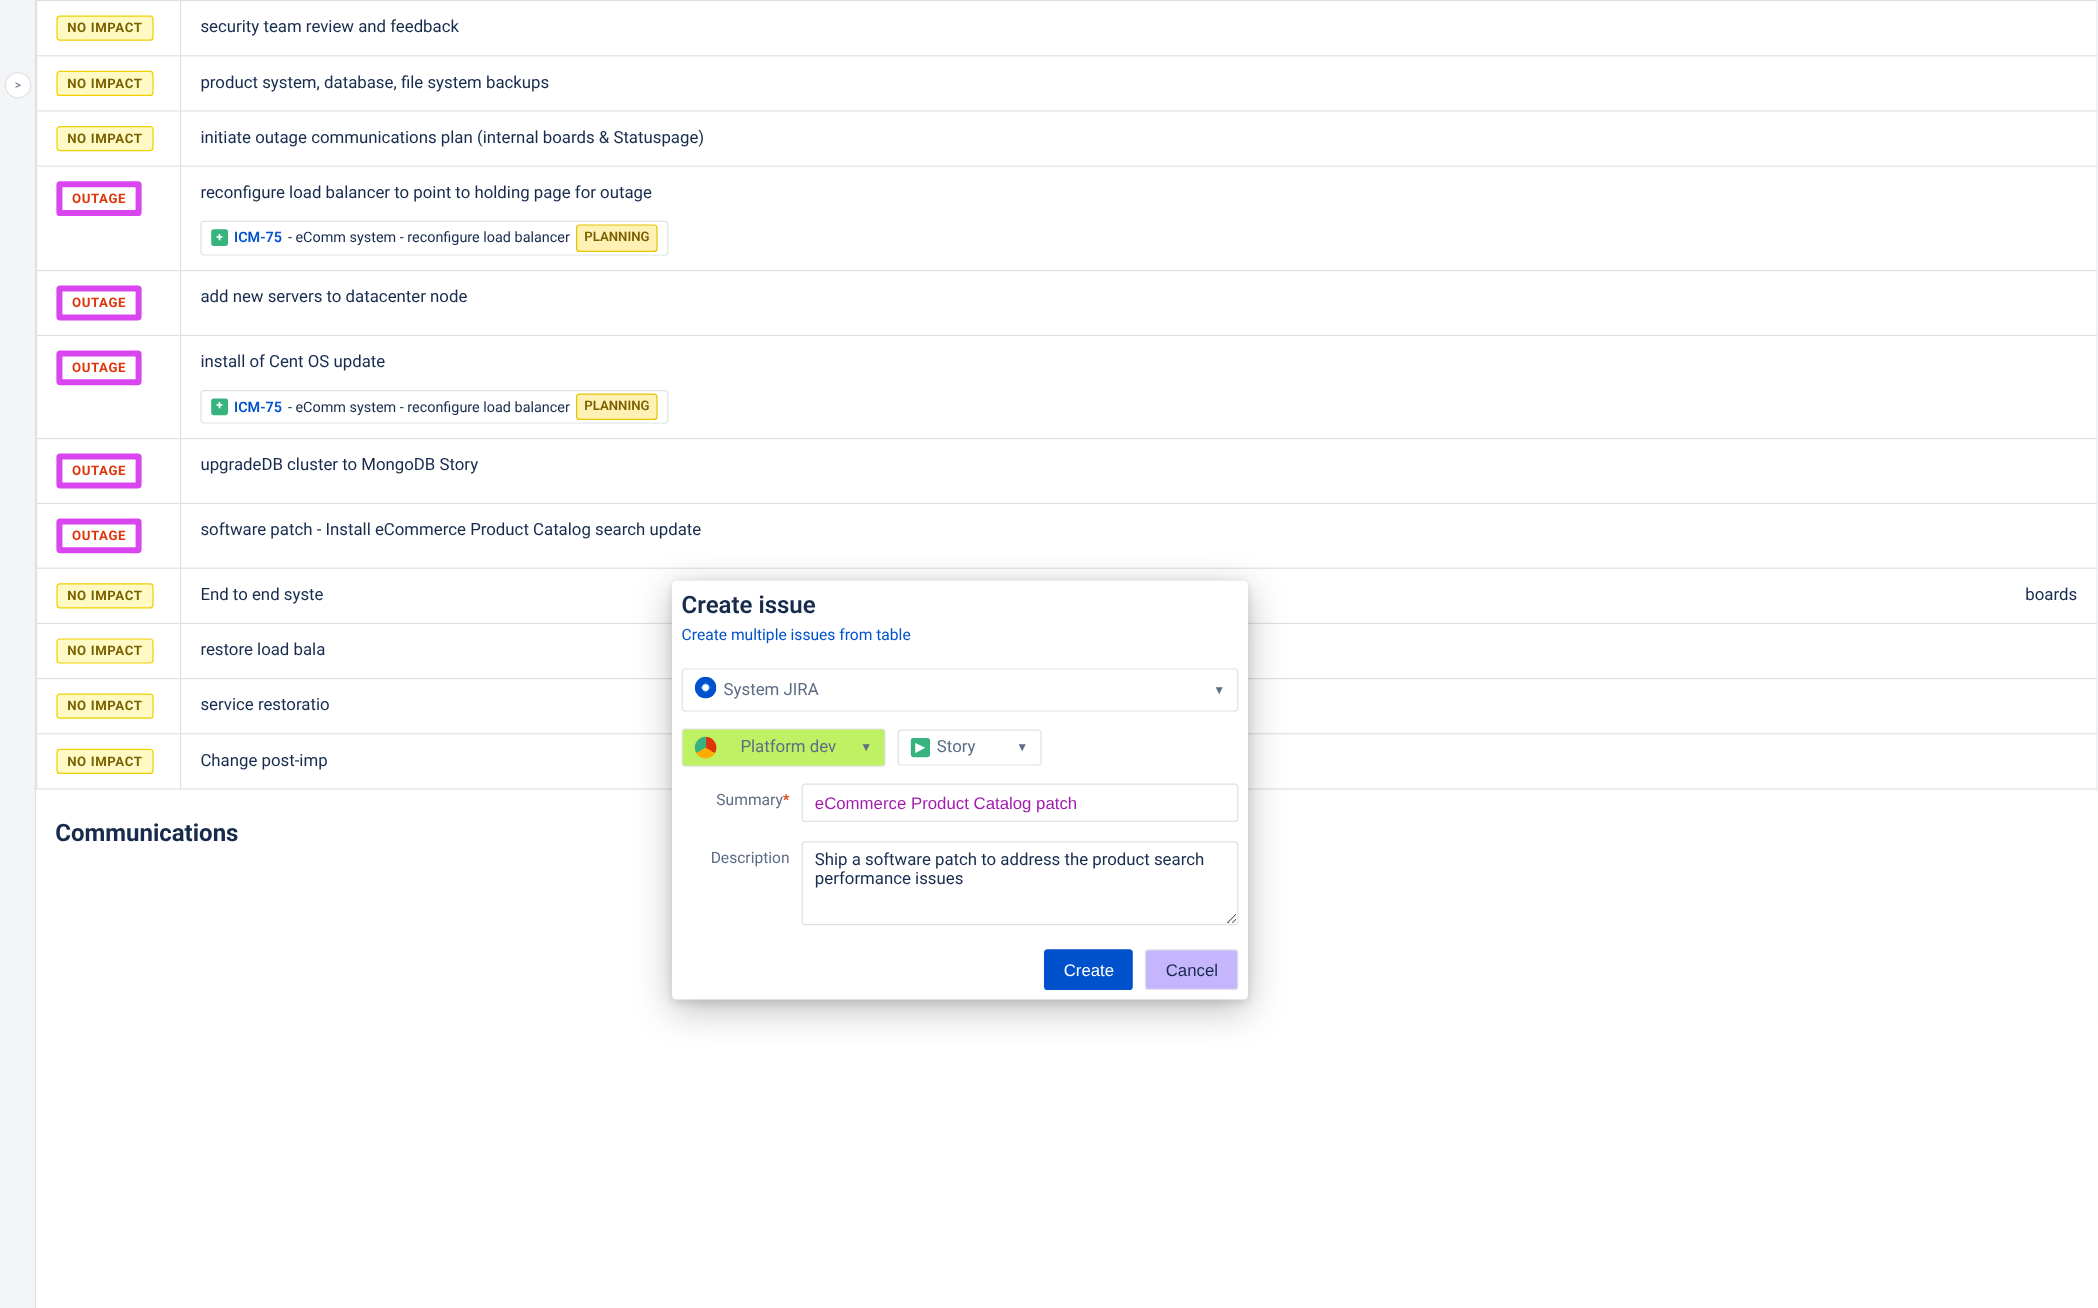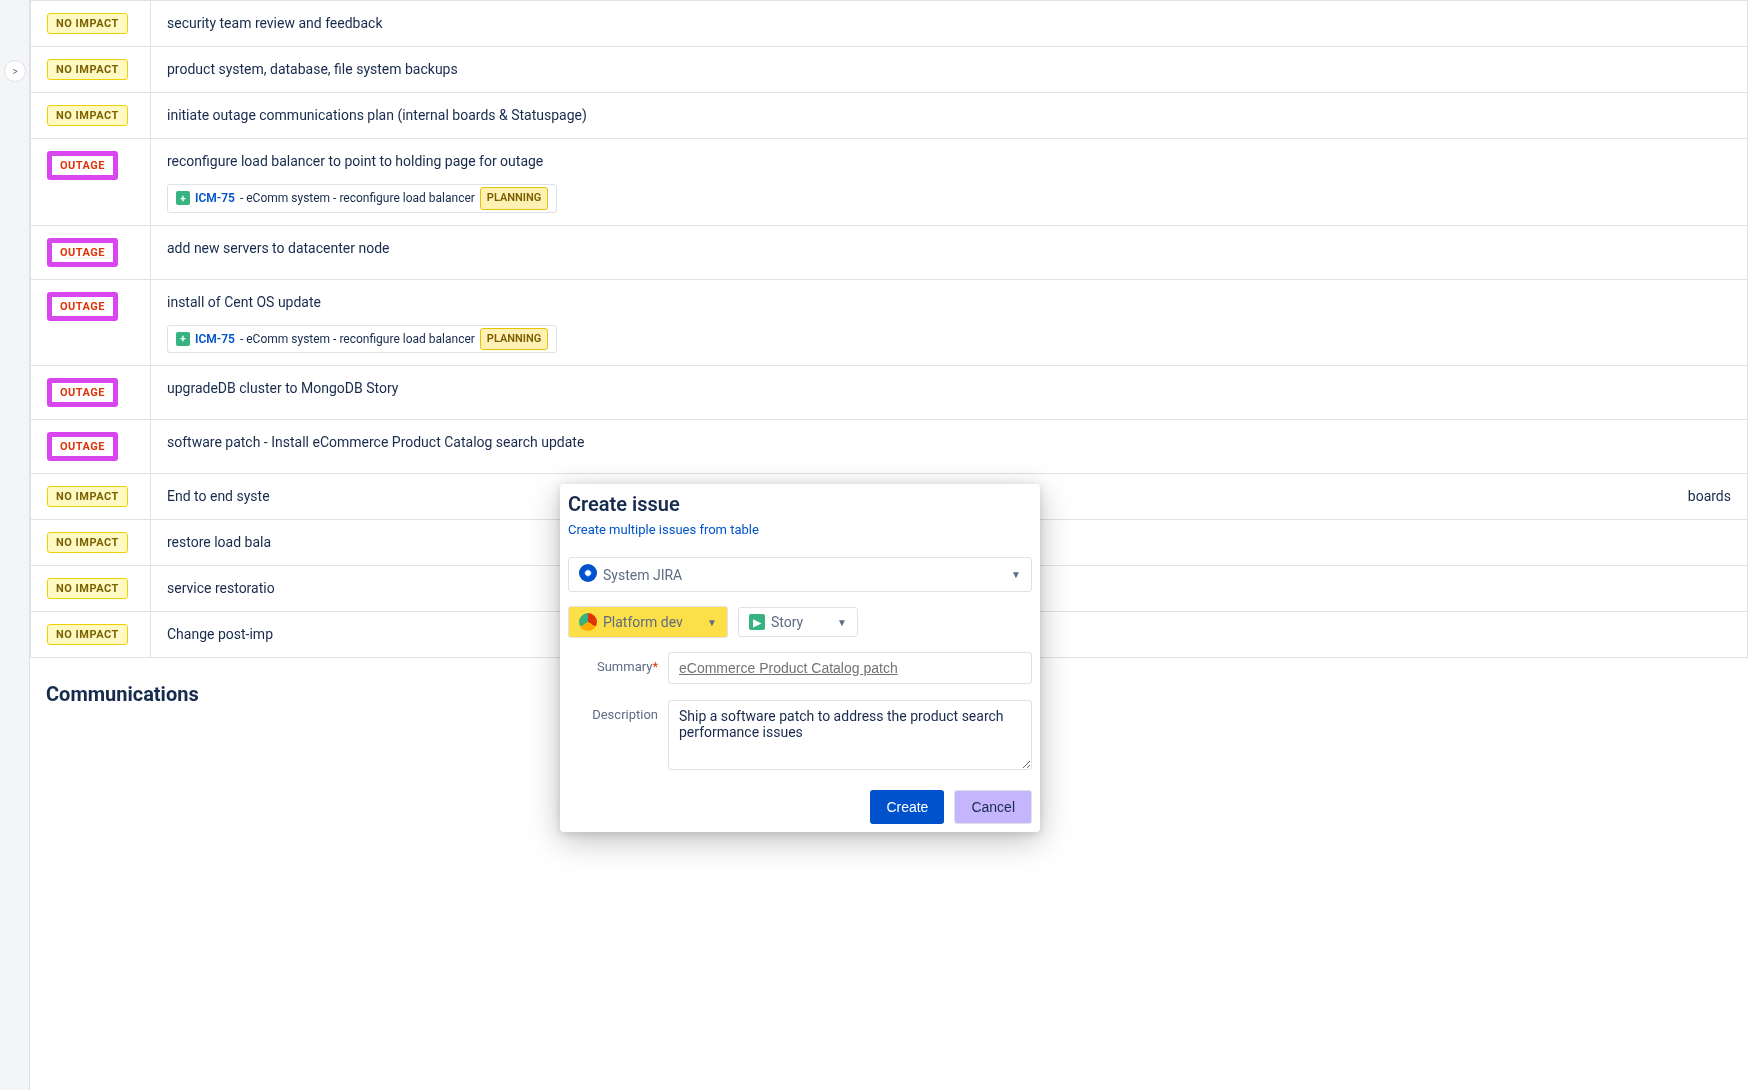--- a/index.html
+++ b/index.html
@@ -194,23 +194,23 @@
     }
     .chevron-icon {
       color: #5e6c84;
       font-size: 10px;
     }
     .platform-select-wrapper {
       display: flex;
       align-items: center;
       border: 1px solid #dfe1e6;
       border-radius: 3px;
-      background: #fde047;
+      background: #bef264;
       padding: 6px 10px;
-      gap: 6px;
+      gap: 20px;
       cursor: pointer;
       min-width: 160px;
     }
     .story-select-wrapper {
       display: flex;
       align-items: center;
       border: 1px solid #dfe1e6;
       border-radius: 3px;
       background: #fff;
       padding: 6px 10px;
@@ -245,24 +245,23 @@
     }
     .required-star {
       color: #de350b;
     }
     .field-input {
       flex: 1;
       border: 1px solid #dfe1e6;
       border-radius: 3px;
       padding: 7px 10px;
       font-size: 14px;
-      color: #737373;
+      color: #a21caf;
       outline: none;
       background: #fff;
-      text-decoration: underline;
     }
     .field-textarea {
       flex: 1;
       border: 1px solid #dfe1e6;
       border-radius: 3px;
       padding: 7px 10px;
       font-size: 14px;
       color: #172b4d;
       outline: none;
       background: #fff;

